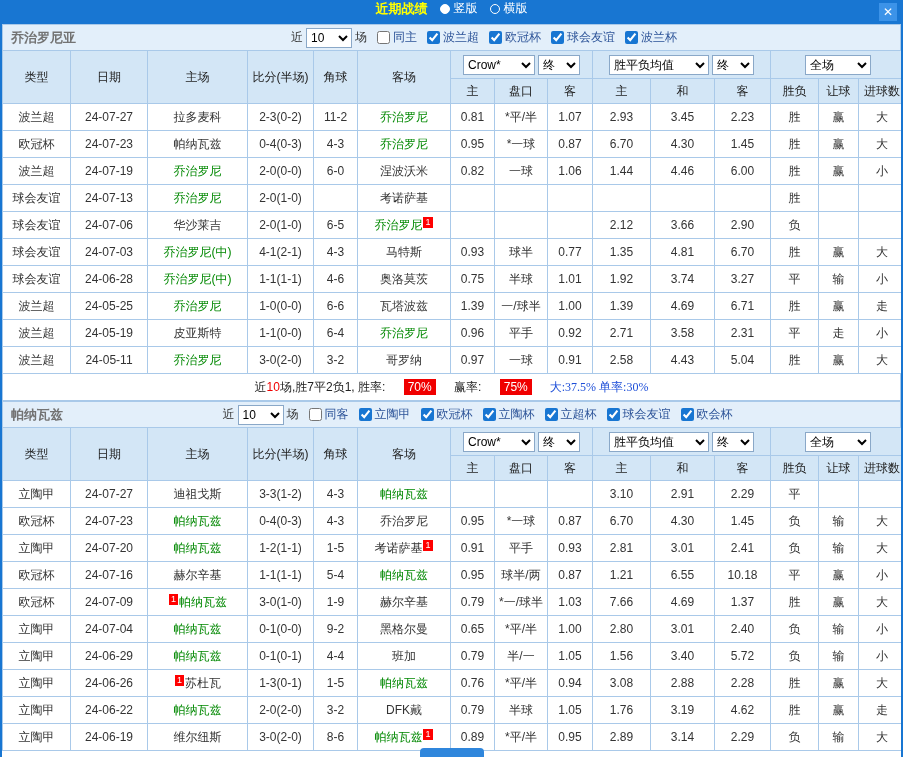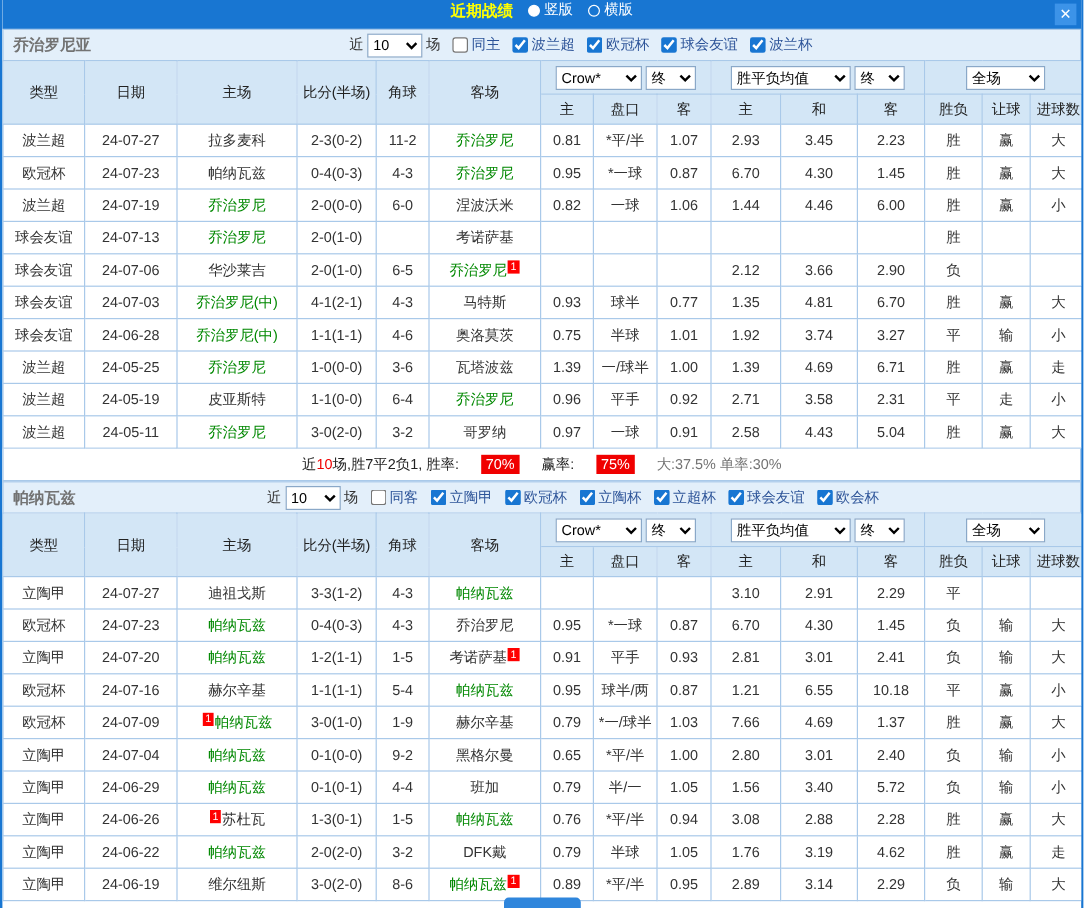--- a/index.html
+++ b/index.html
@@ -39,21 +39,21 @@
   .b-teal { background:#00a0b0; } .b-orange { background:#ff7300; } .b-red { background:#e64522; }
   .score { color:#f00000; } .green { color:#008800; }
   .hcap, .blue { color:#2563c0; }
   .c-red { color:#e60000; } .c-green { color:#009900; } .c-blue { color:#2563c0; }
   .rc { display:inline-block; background:#ff0000; color:#fff; font-size:9px; line-height:11px;
         padding:0 2px; vertical-align:top; margin:0 1px; }
   
   .summary { height:27px; border:1px solid #a9c9e9; border-top:none; display:flex; align-items:center;
              justify-content:center; background:#fff; color:#222; }
   .summary span { white-space:pre; }
-  .s-red { color:#f00000; } .s-green { color:#737373; }
+  .s-red { color:#f00000; } .s-green { color:#1d4ed8;font-family:Liberation Serif, serif; }
   .s-badge { background:#f00000; color:#fff; padding:1px 4px; margin:0 15px; }
   
   .bottom-partial { position:absolute; bottom:0; left:50%; transform:translateX(-50%);
                     width:64px; height:9px; background:#2f86dc; border-radius:4px 4px 0 0; cursor:pointer; }
 </style>
 </head>
 <body>
 
 <div class="page">
 
@@ -269,21 +269,21 @@
       <td>3.27</td>
       <td class="c-red">平</td>
       <td class="c-green">输</td>
       <td class="c-green">小</td>
     </tr>
         <tr>
       <td class="badge b-teal">波兰超</td>
       <td>24-05-25</td>
       <td><span class="green">乔治罗尼</span></td>
       <td class="score">1-0(0-0)</td>
-      <td>3-6</td>
+      <td>6-6</td>
       <td><span>瓦塔波兹</span></td>
       <td>1.39</td>
       <td class="hcap">一/球半</td>
       <td>1.00</td>
       <td>1.39</td>
       <td class="blue">4.69</td>
       <td>6.71</td>
       <td class="c-red">胜</td>
       <td class="c-red">赢</td>
       <td class="c-blue">走</td>

